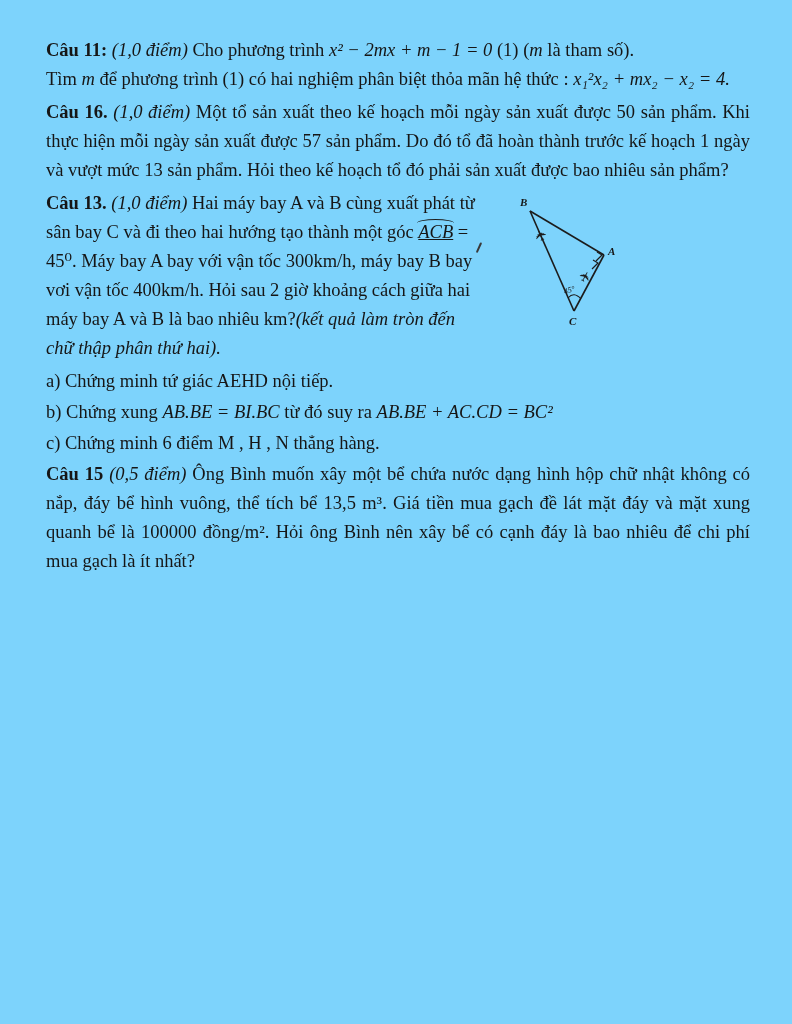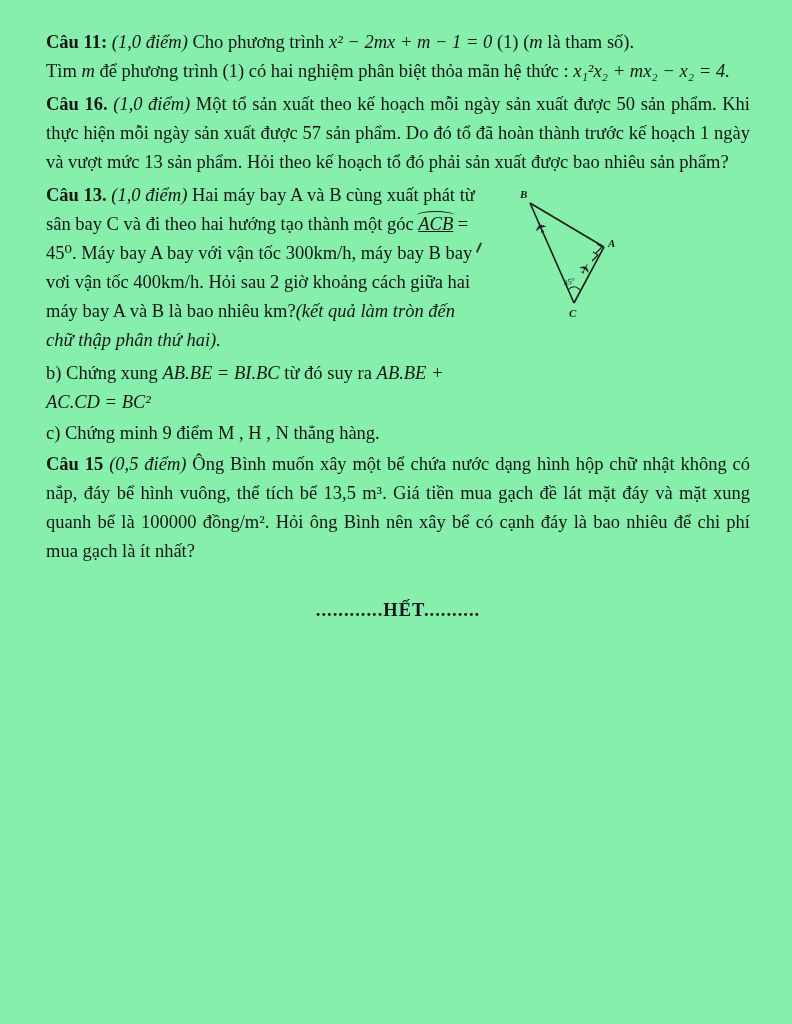--- a/index.html
+++ b/index.html
@@ -1,19 +1,19 @@
 <!DOCTYPE html>
 <html><head>
 <meta charset="utf-8">
 <style>
   html,body { margin:0; padding:0; background:#e9e9e7; }
   .page {
-    width:792px; height:1024px; margin:0 auto; background:#86efac;
+    width:792px; height:1024px; margin:0 auto; background:#7dd3fc;
     position:relative; box-sizing:border-box; overflow:hidden;
-    padding:28px 42px 0 46px;
+    padding:36px 42px 0 46px;
     font-family:"Liberation Serif","DejaVu Serif",serif;
     color:#161616; font-size:18.5px; line-height:29px;
   }
   .para { margin:0 0 4px 0; text-align:justify; }
   .para.items { text-align:left; margin-bottom:2px; }
   .qlabel { font-weight:bold; }
   .points { font-style:italic; }
   .mi { font-style:italic; font-family:"Liberation Serif","DejaVu Serif",serif; }
   .hat { position:relative; display:inline-block; line-height:1;text-decoration:underline; }
   .hat::before {
@@ -76,31 +76,33 @@
     </svg>
     <span class="qlabel">Câu 13.</span>
     <span class="points">(1,0 điểm)</span>
     <span>Hai máy bay A và B cùng xuất phát từ sân bay C và đi theo hai hướng tạo thành một góc</span>
     <span class="mi hat">ACB</span>
     <span>= 45⁰. Máy bay A bay với vận tốc 300km/h, máy bay B bay vơi vận tốc 400km/h. Hỏi sau 2 giờ khoảng cách giữa hai máy bay A và B là bao nhiêu km?</span><i>(kết quả làm tròn đến chữ thập phân thứ hai).</i>
   </p>
 
 
   <p class="para items">
+    <span>a) Chứng minh tứ giác AEHD nội tiếp.</span>
+  </p>
+  <p class="para items">
     <span>b) Chứng xung</span>
     <span class="mi">AB.BE = BI.BC</span>
     <span>từ đó suy ra</span>
     <span class="mi">AB.BE + AC.CD = BC²</span>
   </p>
   <p class="para items">
-    <span>c) Chứng minh 9 điểm M , H , N thẳng hàng.</span>
+    <span>c) Chứng minh 6 điểm M , H , N thẳng hàng.</span>
   </p>
 
   <p class="para">
     <span class="qlabel">Câu 15</span>
     <span class="points">(0,5 điểm)</span>
     <span>Ông Bình muốn xây một bể chứa nước dạng hình hộp chữ nhật không có nắp, đáy bể hình vuông, thể tích bể 13,5 m³. Giá tiền mua gạch đề lát mặt đáy và mặt xung quanh bể là 100000 đồng/m². Hỏi ông Bình nên xây bể có cạnh đáy là bao nhiêu để chi phí mua gạch là ít nhất?</span>
   </p>
 
-  <p class="footer">............HẾT..........</p>
 
   <div class="scan-artifact"></div>
 </div>
 
 </body></html>

